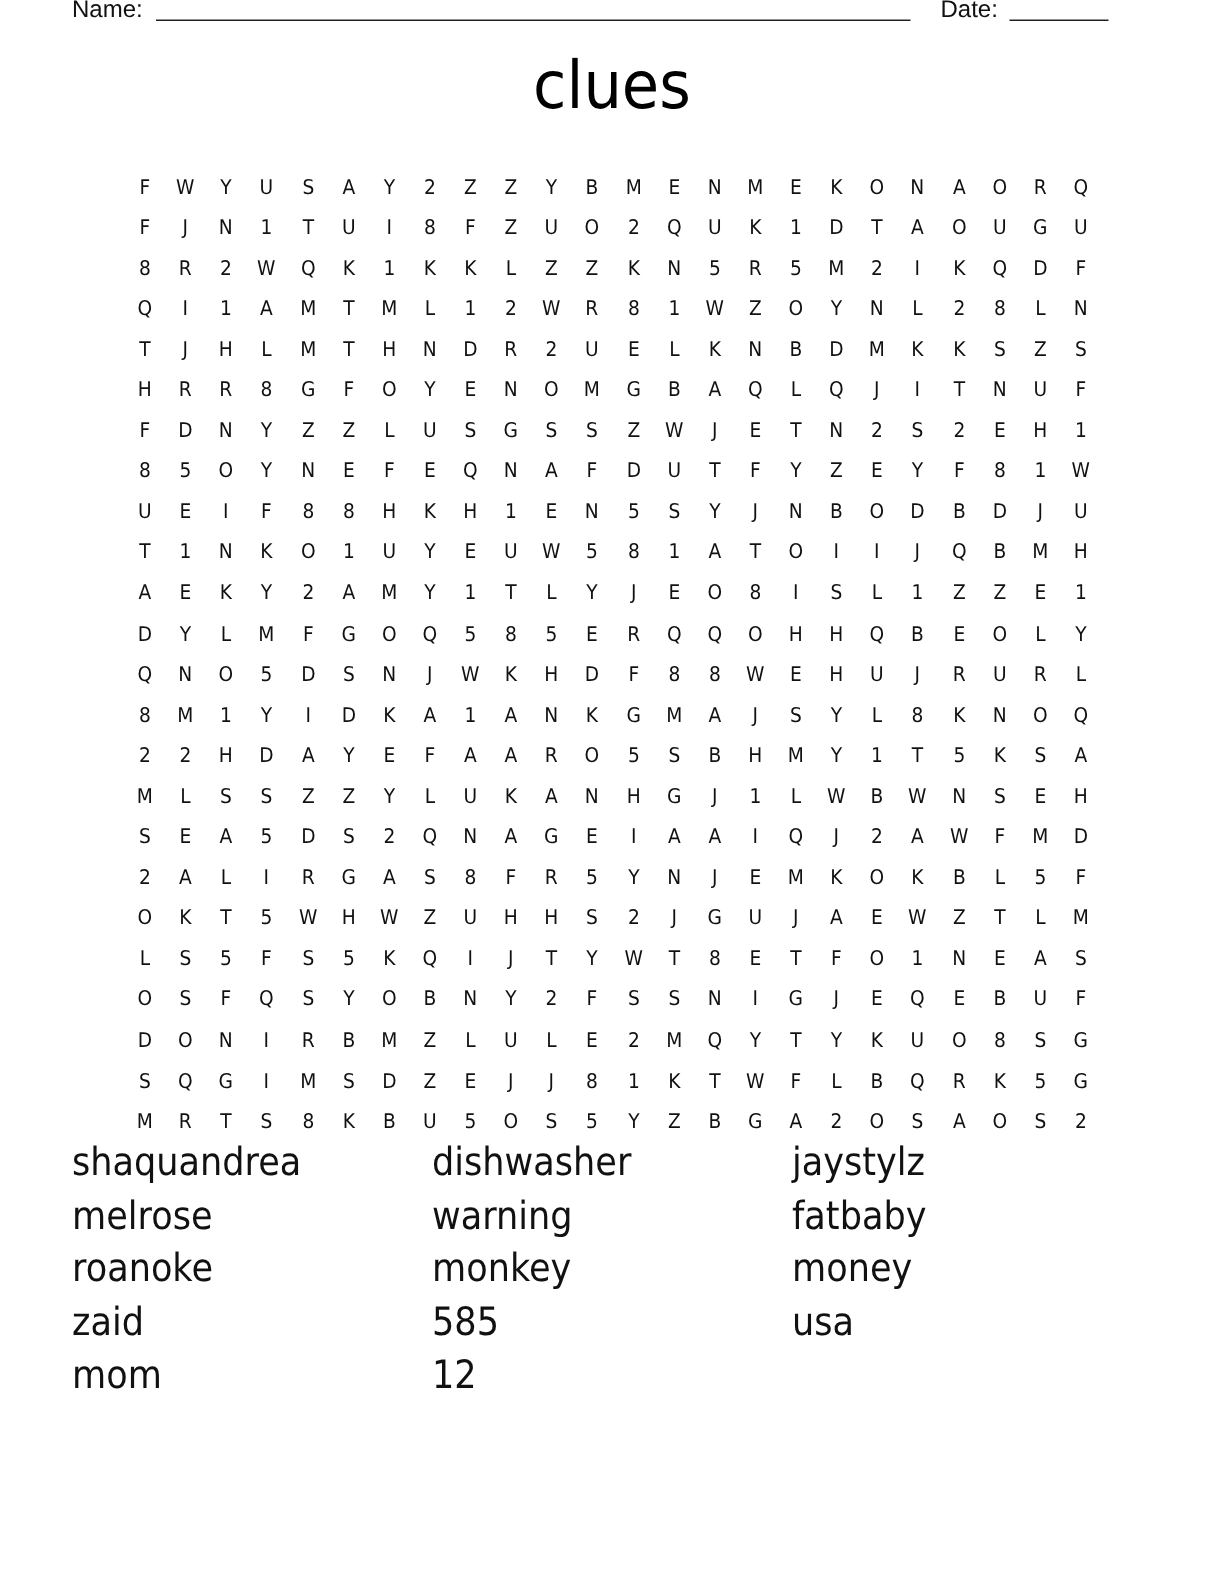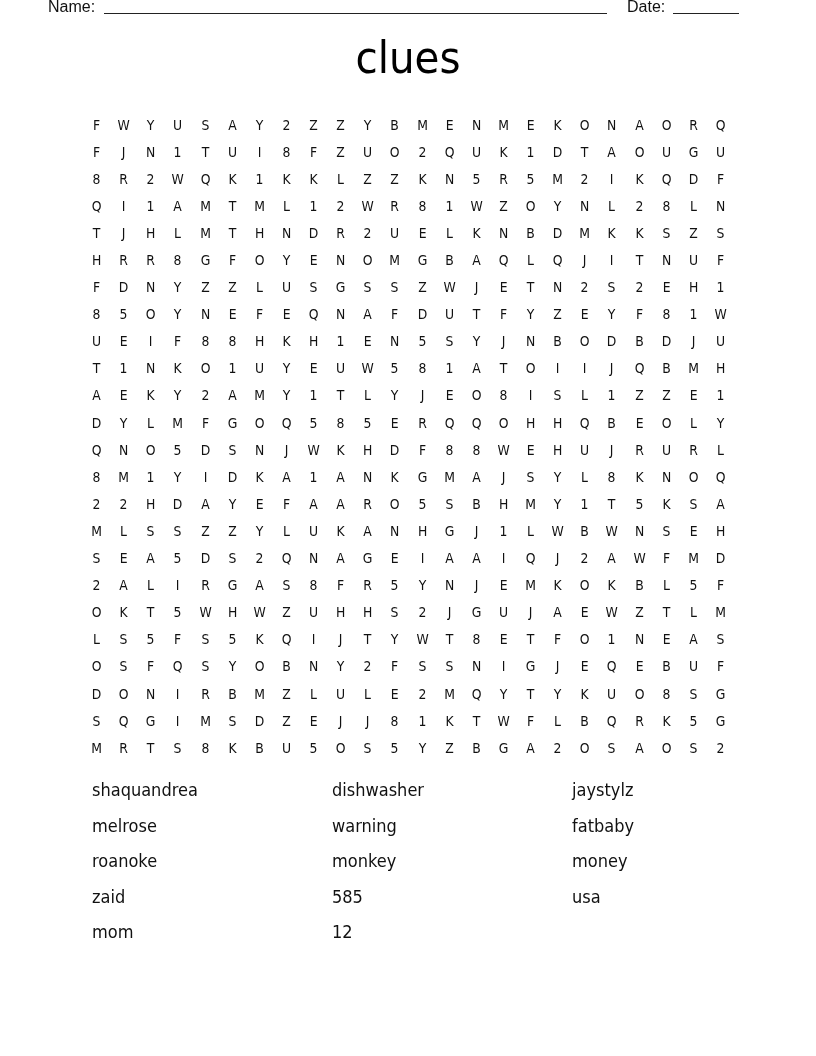--- a/index.html
+++ b/index.html
@@ -21,24 +21,24 @@
     .grid {
       position: absolute; left: 83px; top: 111px;
       display: grid; grid-template-columns: repeat(24, 27.13px); grid-auto-rows: 27.1px;
       font-family: "DejaVu Sans", sans-serif; font-size: 13.5px; color: #111;
     }
     .grid .cell {
       display: flex; align-items: center; justify-content: center;
       transform: scaleX(0.92);
     }
     .words {
-      position: absolute; left: 48px; top: 779px; width: 720px;
+      position: absolute; left: 48px; top: 760px; width: 720px;
       display: grid; grid-template-columns: 240px 240px 240px; grid-auto-rows: 35.5px;
       grid-auto-flow: column; grid-template-rows: repeat(5, 35.5px);
-      font-family: "DejaVu Sans", sans-serif; font-size: 18px; color: #111; margin-left: 44px;
+      font-family: "DejaVu Sans", sans-serif; font-size: 26px; color: #111;
     }
     .words .word { transform: scaleX(0.9); transform-origin: left center; white-space: nowrap; }
   </style>
 </head>
 <body>
 
 <div class="header">
   <span class="name-label">Name:</span>
   <span class="name-line"></span>
   <span class="date-label">Date:</span>

